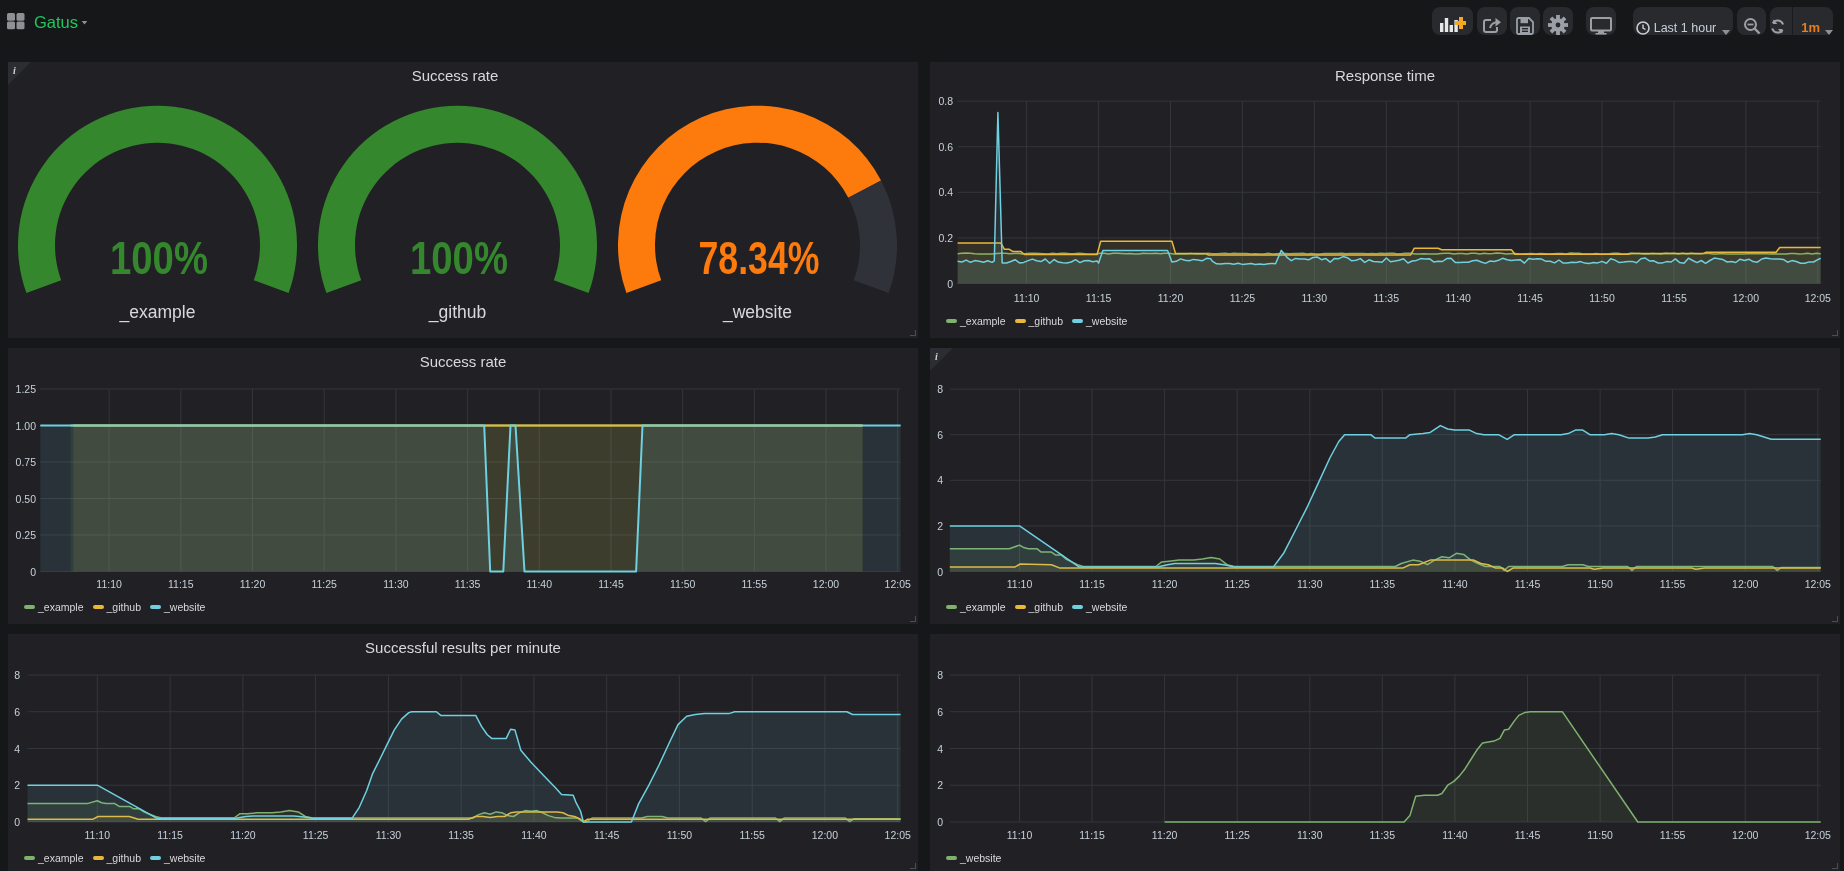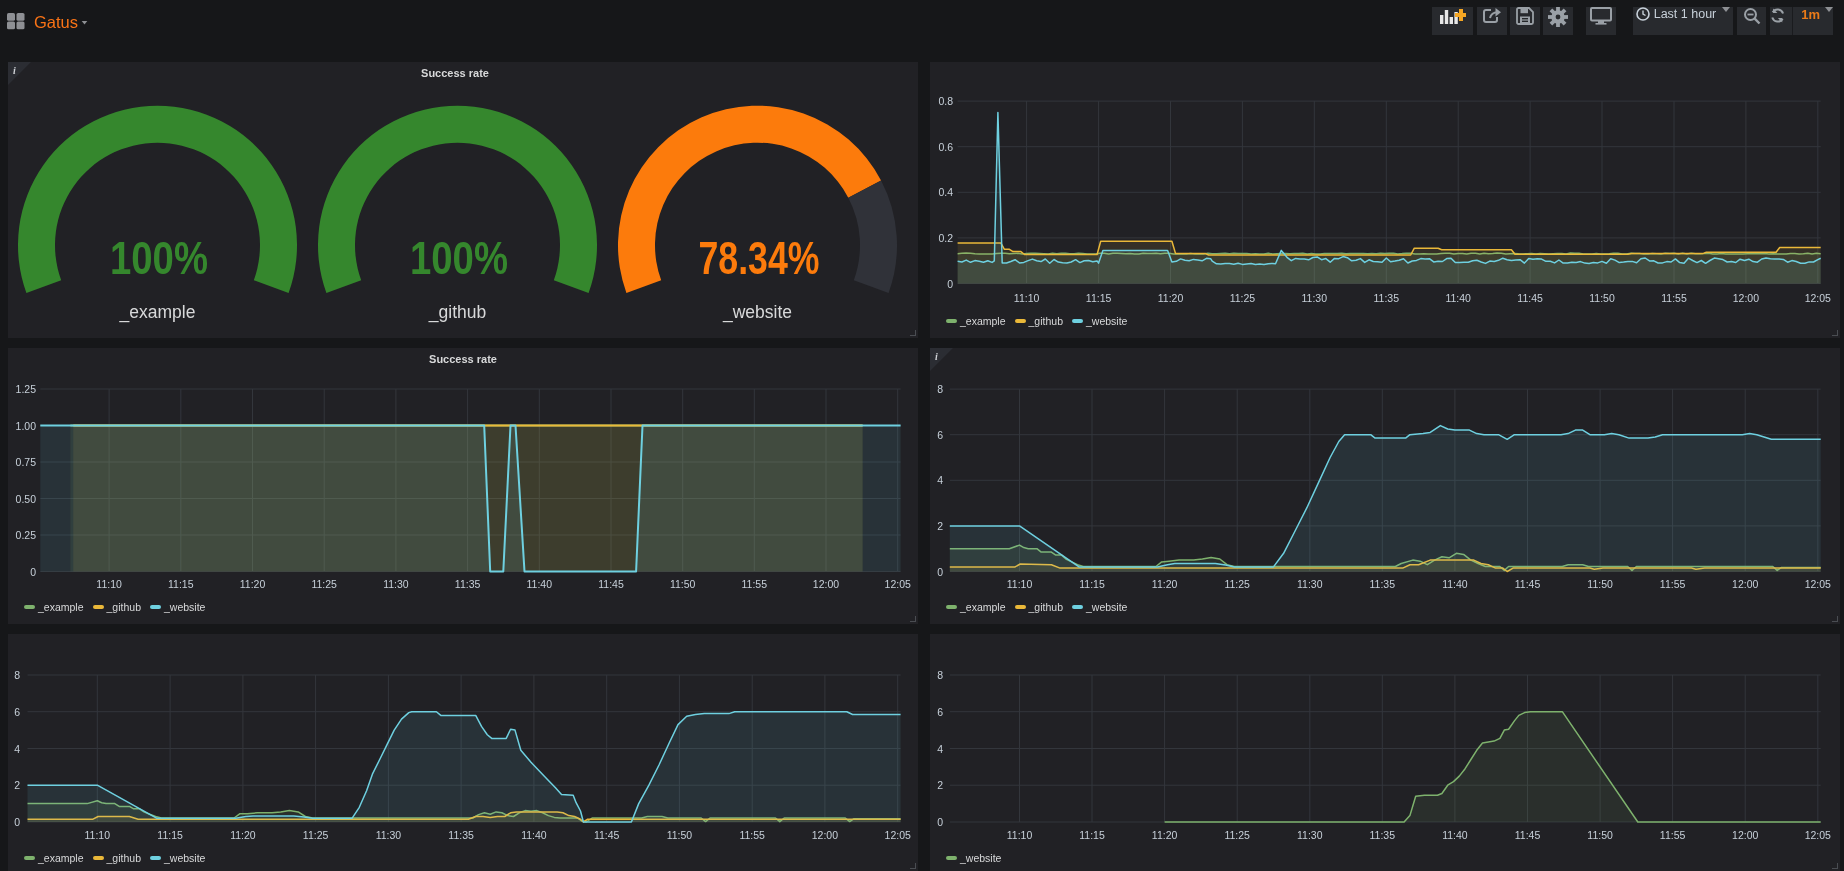--- a/index.html
+++ b/index.html
@@ -1,32 +1,32 @@
 <!DOCTYPE html>
 <html><head><meta charset="utf-8"><style>
 *{margin:0;padding:0;box-sizing:border-box}
 html,body{width:1844px;height:871px;background:#161719;font-family:"Liberation Sans",sans-serif;overflow:hidden;position:relative}
 .panel{position:absolute;background:#212125}
-.ptitle{position:absolute;left:0;right:0;top:5px;text-align:center;font-size:11px;font-weight:bold;color:#d8d9da;letter-spacing:0}
+.ptitle{position:absolute;left:0;right:0;top:5px;text-align:center;font-size:15px;font-weight:normal;color:#d8d9da;letter-spacing:0}
 .ax{font-size:10.5px;fill:#c7d0d9;font-family:"Liberation Sans",sans-serif}
 .legend{position:absolute;left:16px;height:14px;display:flex;align-items:center;font-size:10.5px;color:#d8d9da}
 .li{display:flex;align-items:center;margin-right:9px}
 .lm{display:inline-block;width:11px;height:4px;border-radius:2px;margin-right:3px}
-.btn{position:absolute;top:7px;height:28px;background:#282a2e;border-radius:0;display:flex;align-items:flex-start;justify-content:center;color:#c7d0d9}
+.btn{position:absolute;top:7px;height:28px;background:#282a2e;border-radius:8px;display:flex;align-items:flex-end;justify-content:center;color:#c7d0d9}
 .icorner{position:absolute;left:0;top:0;width:0;height:0;border-top:23px solid #2b2d33;border-right:23px solid transparent}
 .ilet{position:absolute;left:5px;top:3px;font-family:"Liberation Serif",serif;font-style:italic;font-weight:bold;font-size:10px;color:#cfd2d6}
 .rcorner{position:absolute;right:2px;bottom:2px;width:6px;height:6px;border-right:1px solid #4a4d52;border-bottom:1px solid #4a4d52}
 </style></head><body>
 <svg width="18" height="17" viewBox="0 0 18 17" style="position:absolute;left:7px;top:13px">
     <rect x="0.0" y="0.0" width="8" height="7.8" rx="1.6" fill="#8e9094"></rect>
     <rect x="9.5" y="0.0" width="8" height="7.8" rx="1.6" fill="#8e9094"></rect>
     <rect x="0.0" y="8.5" width="8" height="7.8" rx="1.6" fill="#8e9094"></rect>
     <rect x="9.5" y="8.5" width="8" height="7.8" rx="1.6" fill="#8e9094"></rect>
   </svg>
-<div style="position:absolute;left:34px;top:13px;font-size:16.5px;color:#f97316">Gatus</div>
+<div style="position:absolute;left:34px;top:13px;font-size:16.5px;color:#22c55e">Gatus</div>
 <svg width="7" height="7" viewBox="0 0 10 10" style="position:absolute;left:81px;top:19px">
     <path d="M1,3 L9,3 L5,8 Z" fill="#8e9094"></path>
   </svg>
 <div class="btn" style="left:1432px;width:41px">
     <svg width="26" height="20" viewBox="0 0 26 20">
       <rect x="0" y="8" width="3.4" height="9" fill="#e8e8e8"></rect>
       <rect x="4.8" y="3" width="3.4" height="14" fill="#e8e8e8"></rect>
       <rect x="9.6" y="10" width="3.4" height="7" fill="#e8e8e8"></rect>
       <rect x="14.4" y="5" width="3.4" height="12" fill="#e8e8e8"></rect>
       <path d="M21,2 v12 M15,8 h12" stroke="#f5a623" stroke-width="4" fill="none"></path>
@@ -109,20 +109,21 @@
       <path d="M618.41,230.91 A139.5,139.5 0 0 1 873.07,118.46 L840.29,135.63 A102.5,102.5 0 0 0 653.18,218.26 Z" fill="#fc7b0c"></path>
       <path d="M873.07,118.46 A139.5,139.5 0 0 1 880.59,230.91 L845.82,218.26 A102.5,102.5 0 0 0 840.29,135.63 Z" fill="#303239"></path>
       <text x="751.0" y="212.2" text-anchor="middle" font-size="46" font-weight="bold" fill="#fc7b0c" textLength="121" lengthAdjust="spacingAndGlyphs">78.34%</text>
       <text x="749.5" y="256" text-anchor="middle" font-size="17.5" fill="#d8d9da">_website</text>
     </svg>
     <div class="icorner"></div>
     <div class="ilet">i</div>
     <div class="rcorner"></div>
   </div>
 <div class="panel" style="left:930px;top:62px;width:910px;height:276px">
+    <div class="ptitle">Response time</div>
     <svg width="910" height="276" style="position:absolute;left:0;top:0">
       <line x1="27.6" y1="221.5" x2="890.7" y2="221.5" stroke="#33363c" stroke-width="1"></line>
       <line x1="27.6" y1="175.9" x2="890.7" y2="175.9" stroke="#33363c" stroke-width="1"></line>
       <line x1="27.6" y1="130.3" x2="890.7" y2="130.3" stroke="#33363c" stroke-width="1"></line>
       <line x1="27.6" y1="84.7" x2="890.7" y2="84.7" stroke="#33363c" stroke-width="1"></line>
       <line x1="27.6" y1="39.1" x2="890.7" y2="39.1" stroke="#33363c" stroke-width="1"></line>
       <line x1="96.6" y1="39.1" x2="96.6" y2="221.5" stroke="#33363c" stroke-width="1"></line>
       <line x1="168.6" y1="39.1" x2="168.6" y2="221.5" stroke="#33363c" stroke-width="1"></line>
       <line x1="240.5" y1="39.1" x2="240.5" y2="221.5" stroke="#33363c" stroke-width="1"></line>
       <line x1="312.4" y1="39.1" x2="312.4" y2="221.5" stroke="#33363c" stroke-width="1"></line>
@@ -264,20 +265,21 @@
     <div class="legend" style="top:252px">
       <span class="li"><span class="lm" style="background:#7eb26d"></span>_example</span>
       <span class="li"><span class="lm" style="background:#eab839"></span>_github</span>
       <span class="li"><span class="lm" style="background:#6ed0e0"></span>_website</span>
     </div>
     <div class="icorner"></div>
     <div class="ilet">i</div>
     <div class="rcorner"></div>
   </div>
 <div class="panel" style="left:8px;top:634px;width:910px;height:237px">
+    <div class="ptitle">Successful results per minute</div>
     <svg width="910" height="237" style="position:absolute;left:0;top:0">
       <line x1="19.5" y1="188.0" x2="892.6" y2="188.0" stroke="#33363c" stroke-width="1"></line>
       <line x1="19.5" y1="151.2" x2="892.6" y2="151.2" stroke="#33363c" stroke-width="1"></line>
       <line x1="19.5" y1="114.5" x2="892.6" y2="114.5" stroke="#33363c" stroke-width="1"></line>
       <line x1="19.5" y1="77.7" x2="892.6" y2="77.7" stroke="#33363c" stroke-width="1"></line>
       <line x1="19.5" y1="41.0" x2="892.6" y2="41.0" stroke="#33363c" stroke-width="1"></line>
       <line x1="89.3" y1="41.0" x2="89.3" y2="188.0" stroke="#33363c" stroke-width="1"></line>
       <line x1="162.1" y1="41.0" x2="162.1" y2="188.0" stroke="#33363c" stroke-width="1"></line>
       <line x1="234.9" y1="41.0" x2="234.9" y2="188.0" stroke="#33363c" stroke-width="1"></line>
       <line x1="307.6" y1="41.0" x2="307.6" y2="188.0" stroke="#33363c" stroke-width="1"></line>

